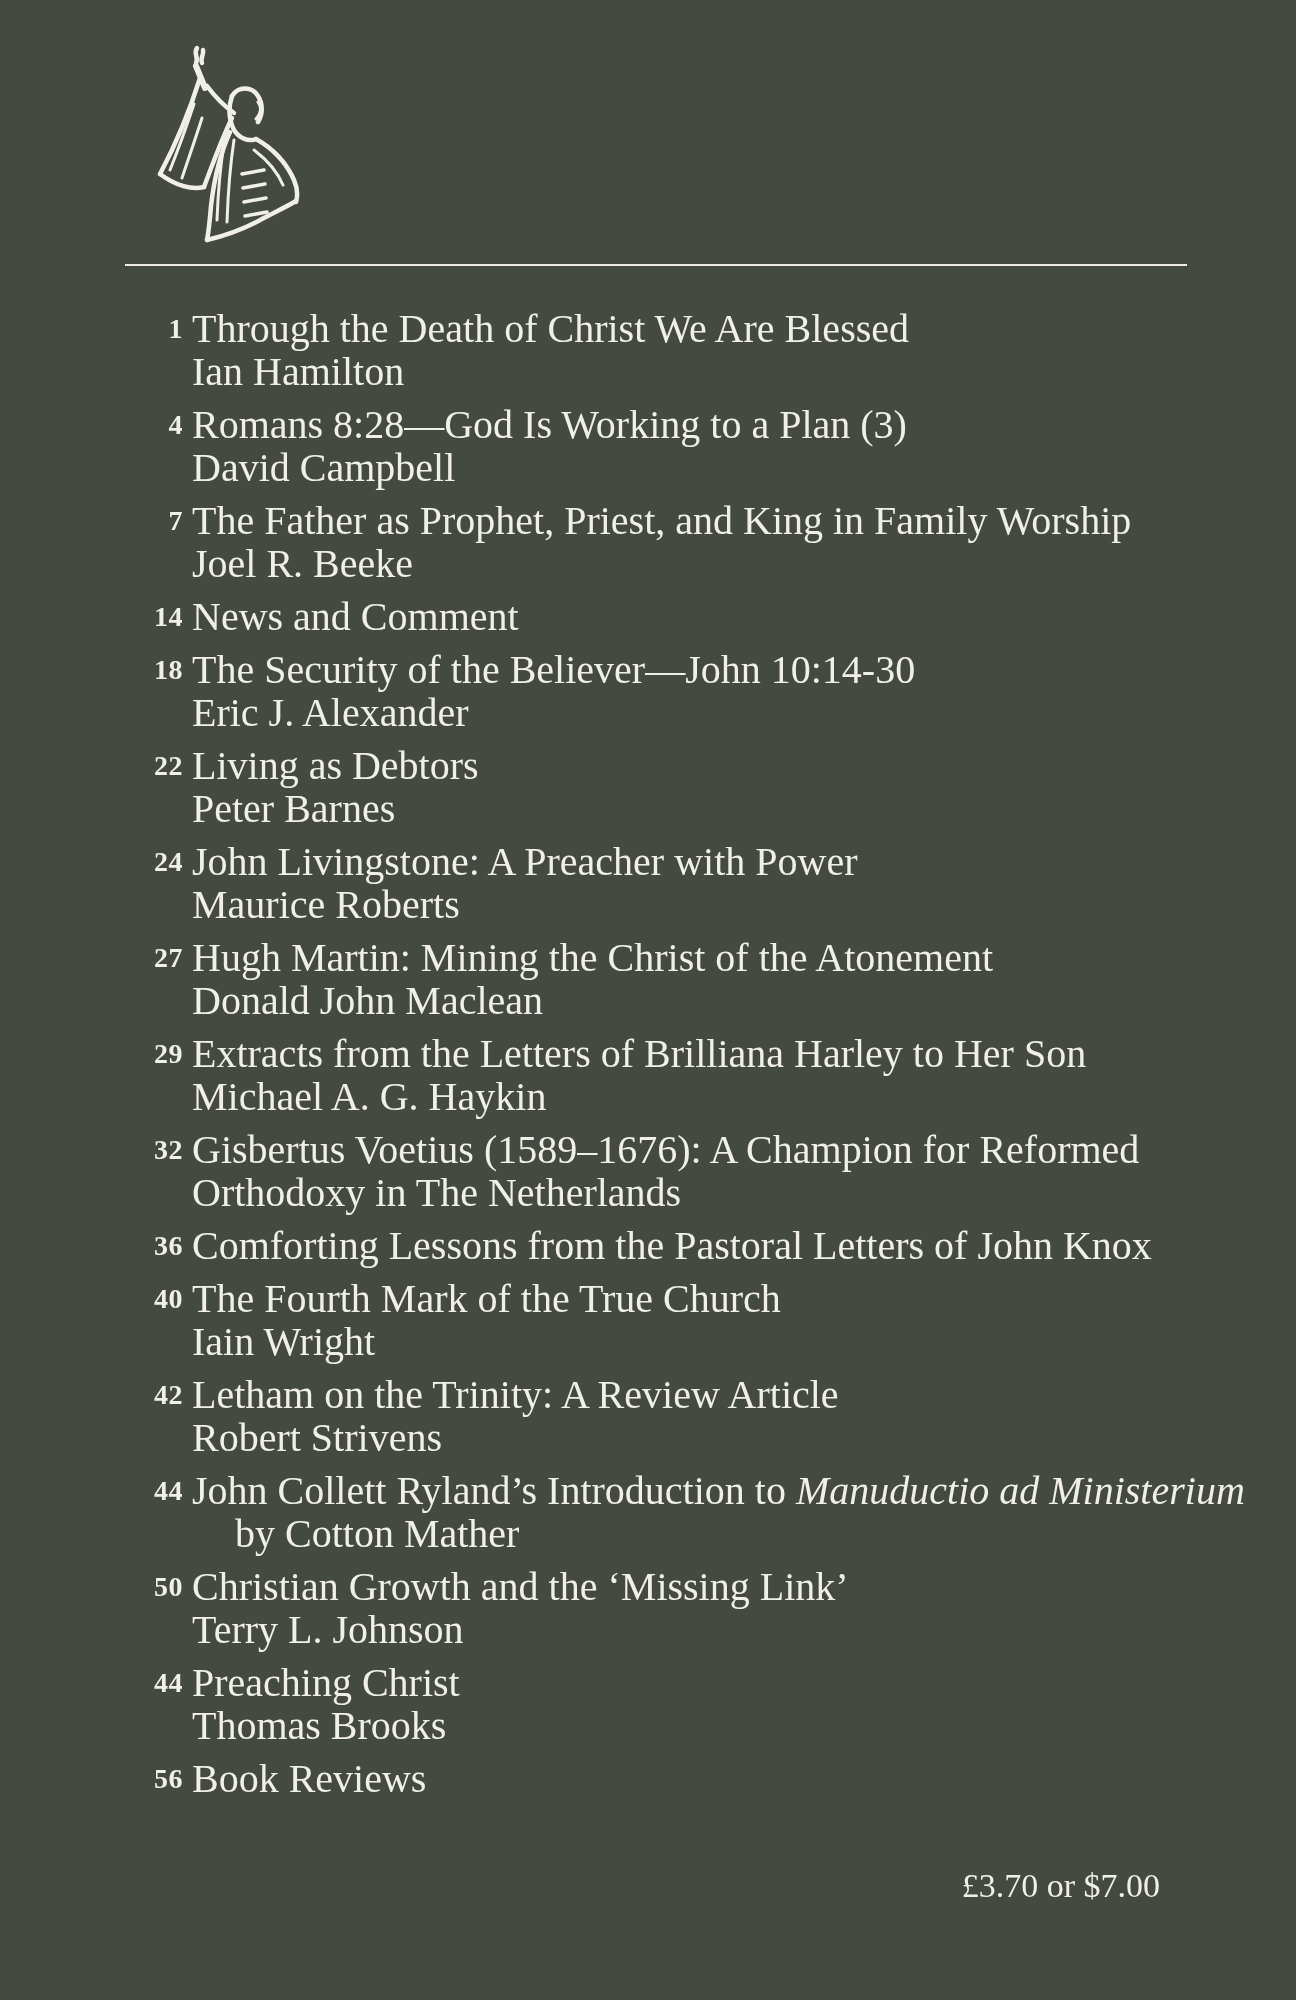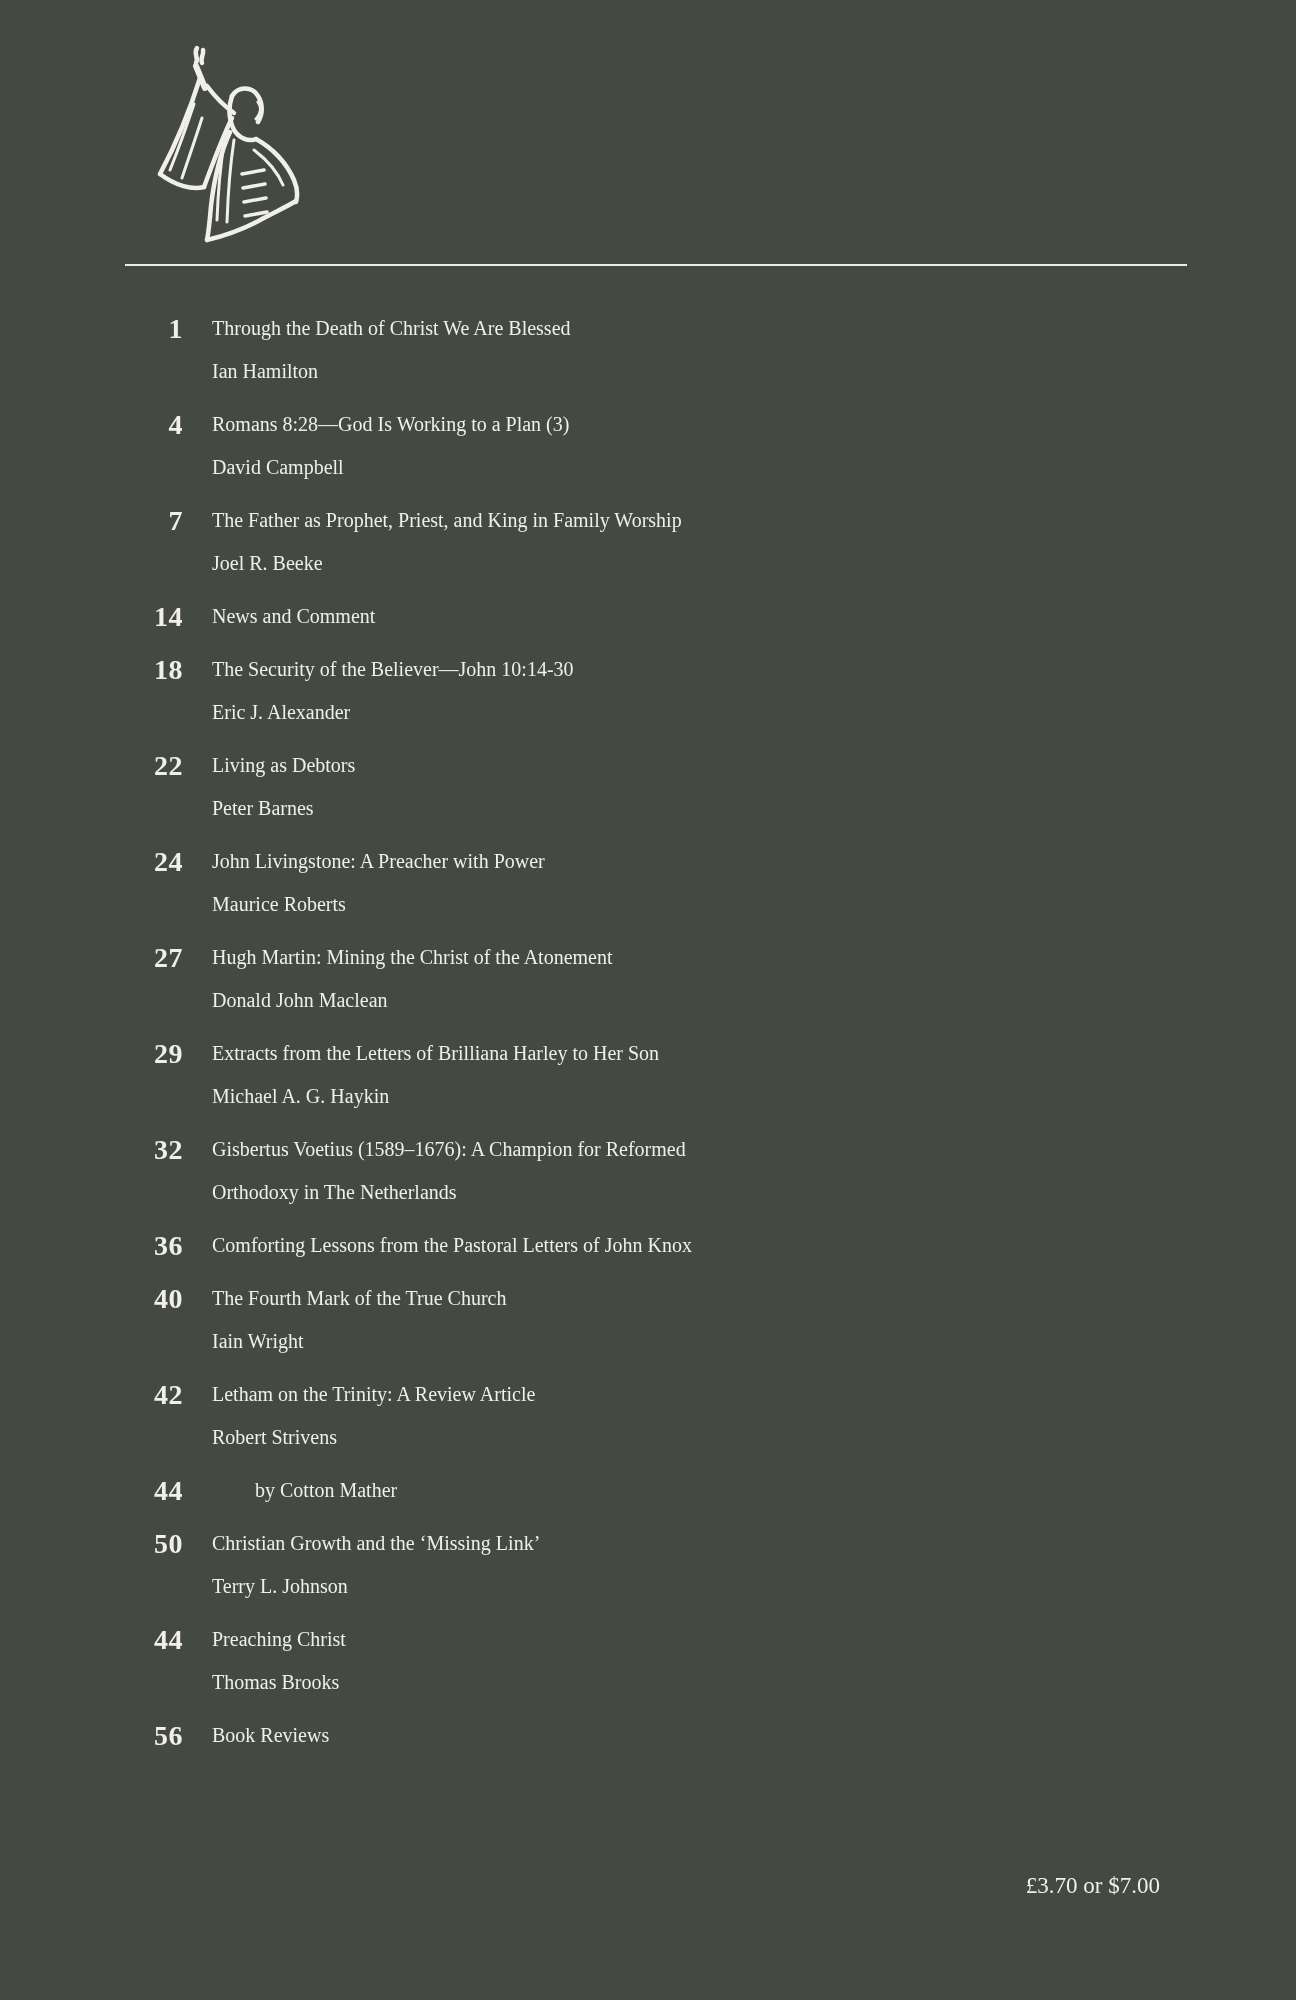--- a/index.html
+++ b/index.html
@@ -43,33 +43,33 @@
   }
   .num {
     flex: 0 0 58px;
     text-align: right;
     font-weight: 700;
     font-size: 28px;
     line-height: 43px;
     letter-spacing: 0.5px;
   }
   .entry {
-    margin-left: 29px;
-    font-size: 20px;
+    margin-left: 9px;
+    font-size: 40px;
     line-height: 43px;
   }
   .line { white-space: nowrap; }
   .author { white-space: nowrap; }
   .italic-seg { font-style: italic; }
   .indent2 { padding-left: 43px; }
   .price {
     position: absolute;
     top: 1870px;
     right: 136px;
-    font-size: 23px;
+    font-size: 34px;
     line-height: 32px;
     white-space: nowrap;
   }
 </style>
 </head>
 <body>
 
 <div class="page">
 
   <svg class="logo" viewBox="0 0 150 200" aria-hidden="true">
@@ -201,20 +201,21 @@
       <div class="num">42</div>
       <div class="entry">
         <div class="line">Letham on the Trinity: A Review Article</div>
         <div class="author">Robert Strivens</div>
       </div>
     </div>
 
     <div class="toc-item">
       <div class="num">44</div>
       <div class="entry">
+        <div class="line"><span>John Collett Ryland’s Introduction to </span><span class="italic-seg">Manuductio ad Ministerium</span></div>
         <div class="line indent2">by Cotton Mather</div>
       </div>
     </div>
 
     <div class="toc-item">
       <div class="num">50</div>
       <div class="entry">
         <div class="line">Christian Growth and the ‘Missing Link’</div>
         <div class="author">Terry L. Johnson</div>
       </div>

